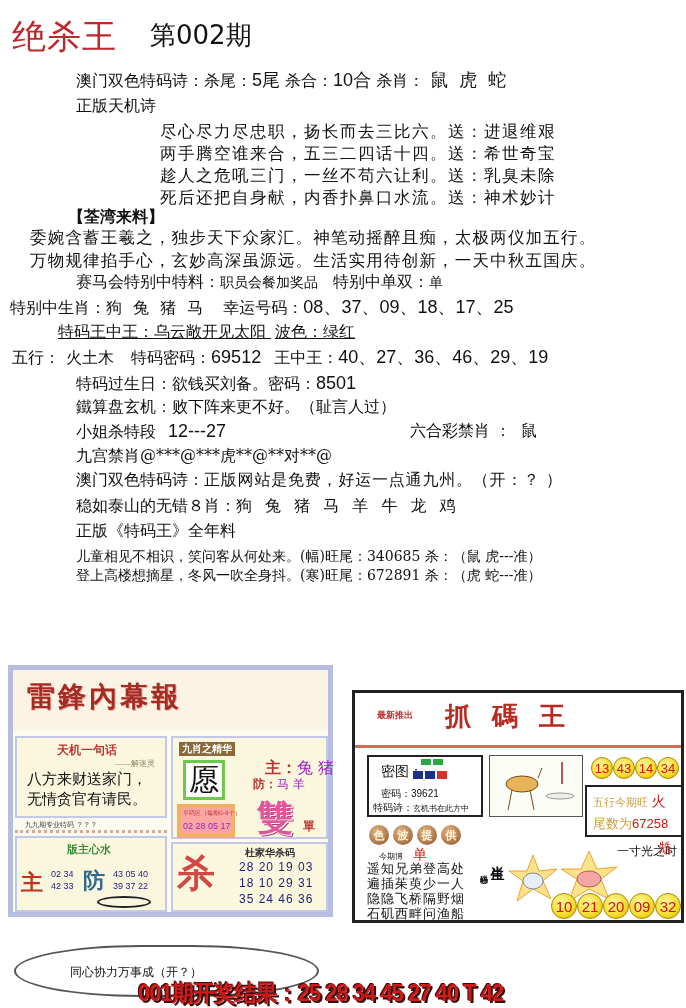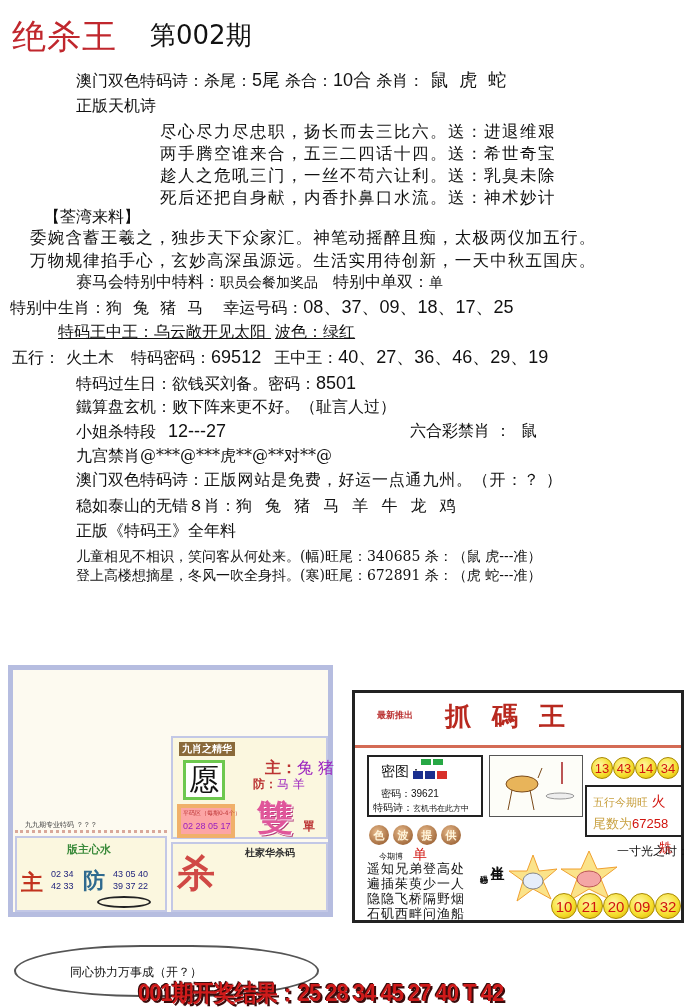--- a/index.html
+++ b/index.html
@@ -51,21 +51,21 @@
 <div class="abs t" style="left:76px; top:70px;">
   <span>澳门双色特码诗：杀尾：</span><span class="sans big">5尾</span><span> 杀合：</span><span class="sans big">10合</span><span> 杀肖：</span><span class="sans big" style="letter-spacing:3px; margin-left:6px;">鼠 虎 蛇</span>
 </div>
 
 <div class="abs t" style="left:76px; top:96px;">正版天机诗</div>
 <div class="abs poem" style="top:121px;">尽心尽力尽忠职，扬长而去三比六。送：进退维艰</div>
 <div class="abs poem" style="top:143px;">两手腾空谁来合，五三二四话十四。送：希世奇宝</div>
 <div class="abs poem" style="top:165px;">趁人之危吼三门，一丝不苟六让利。送：乳臭未除</div>
 <div class="abs poem" style="top:187px;">死后还把自身献，内香扑鼻口水流。送：神术妙计</div>
 
-<div class="abs t" style="left:44px; top:207px; font-weight:normal;">【荃湾来料】</div>
+<div class="abs t" style="left:68px; top:207px; font-weight:bold;">【荃湾来料】</div>
 <div class="abs" style="left:30px; top:227px; font-size:16.5px; letter-spacing:1.2px;">委婉含蓄王羲之，独步天下众家汇。神笔动摇醉且痴，太极两仪加五行。</div>
 <div class="abs" style="left:30px; top:250px; font-size:16.5px; letter-spacing:1.2px;">万物规律掐手心，玄妙高深虽源远。生活实用待创新，一天中秋五国庆。</div>
 
 <div class="abs t" style="left:76px; top:272px;">
   <span>赛马会特别中特料：</span><span class="t-sm">职员会餐加奖品</span>
   <span style="margin-left:10px">特别中单双：</span><span class="t-sm">单</span>
 </div>
 
 <div class="abs t" style="left:10px; top:297px;">
   <span>特别中生肖：</span><span style="letter-spacing:3px">狗 兔 猪 马</span>
@@ -107,21 +107,30 @@
 <div class="abs t" style="left:76px; top:496px;">
   <span>稳如泰山的无错８肖：</span><span style="letter-spacing:4px">狗 兔 猪 马 羊 牛 龙 鸡</span>
 </div>
 
 <div class="abs t" style="left:76px; top:521px;">正版《特码王》全年料</div>
 
 <div class="abs" style="left:76px; top:548px; font-size:14px;">儿童相见不相识，笑问客从何处来。(幅)旺尾：340685 杀：（鼠 虎---准）</div>
 <div class="abs" style="left:76px; top:567px; font-size:14px;">登上高楼想摘星，冬风一吹全身抖。(寒)旺尾：672891 杀：（虎 蛇---准）</div>
 
 <div class="abs panel-l">
-
+  <div class="banner">
+    <div class="title">雷鋒內幕報</div>
+  </div>
+
+  <div class="sub-box" style="left:2px; top:66px; width:152px; height:82px;">
+    <div class="sub-head" style="left:40px; top:4px;">天机一句话</div>
+    <div style="position:absolute; left:98px; top:20px; font-size:8px; color:#886;">——解迷灵</div>
+    <div class="panel-text" style="left:10px; top:30px;">八方来财送家门，</div>
+    <div class="panel-text" style="left:10px; top:50px;">无情贪官有请民。</div>
+  </div>
   <div style="position:absolute; left:12px; top:150px; font-size:7px; color:#444;">九九期专业特码 ？？？</div>
   <div style="position:absolute; left:2px; top:160px; width:152px; height:3px; border-top:3px dotted #d9a89a;"></div>
 
   <div class="sub-box" style="left:158px; top:66px; width:157px; height:103px;">
     <div style="position:absolute; left:6px; top:4px; font-size:10px; color:#fff; background:#8a6a3a; padding:0 3px; font-weight:bold;">九肖之精华</div>
     <div class="green-frame" style="left:10px; top:22px; width:42px; height:40px;">愿</div>
     <div style="position:absolute; left:80px; top:20px; font-size:16px;margin-left:12px;">
       <span style="color:#b33; font-weight:bold;">主：</span><span class="purple">兔  猪</span>
     </div>
     <div style="position:absolute; left:80px; top:38px; font-size:12px;">
@@ -146,20 +155,25 @@
     <div class="navy sans" style="position:absolute; left:96px; top:30px; font-size:9px; line-height:12px;">
       <div>43 05 40</div>
       <div>39 37 22</div>
     </div>
     <div style="position:absolute; left:80px; top:58px; width:54px; height:12px; border:2px solid #222; border-radius:50%;"></div>
   </div>
 
   <div class="sub-box" style="left:158px; top:172px; width:157px; height:70px;">
     <div style="position:absolute; left:4px; top:4px; font-size:38px; color:#c92b2b; font-weight:bold; opacity:0.85;">杀</div>
     <div style="position:absolute; left:72px; top:2px; font-size:10px; color:#333; font-weight:bold;">杜家华杀码</div>
+    <div class="navy sans" style="position:absolute; left:66px; top:15px; font-size:12px; line-height:16px; letter-spacing:1px;">
+      <div>28 20 19 03</div>
+      <div>18 10 29 31</div>
+      <div>35 24 46 36</div>
+    </div>
   </div>
 </div>
 
 <div class="abs panel-r">
   <div style="position:absolute; left:22px; top:16px; font-size:9px; color:#b33; font-weight:bold;">最新推出</div>
   <div style="position:absolute; left:90px; top:6px; font-size:26px; color:#b8291f; font-weight:bold; letter-spacing:6px;">抓 碼 王</div>
   <div style="position:absolute; left:0; top:52px; width:100%; height:3px; background:#d46b55;"></div>
 
   <div style="position:absolute; left:12px; top:62px; width:116px; height:62px; border:2px solid #222;">
     <div style="position:absolute; left:12px; top:6px; font-size:14px;">密图：</div>

